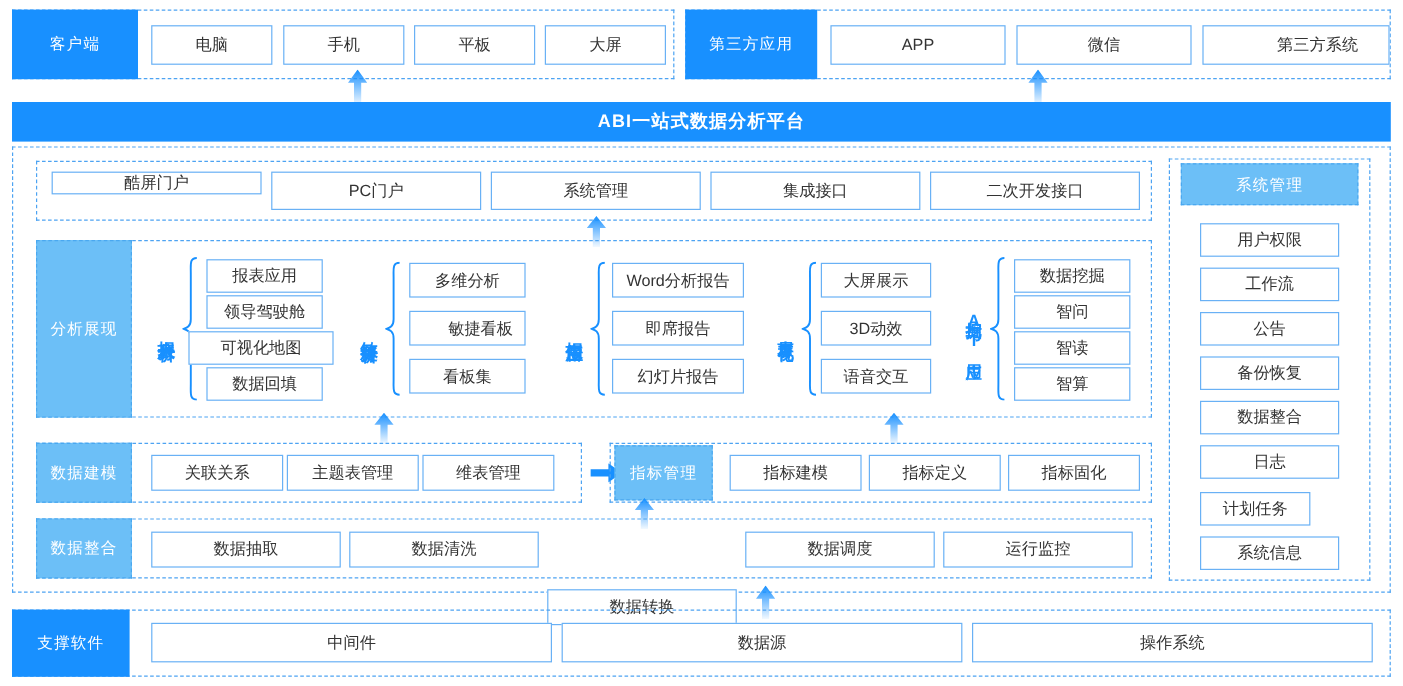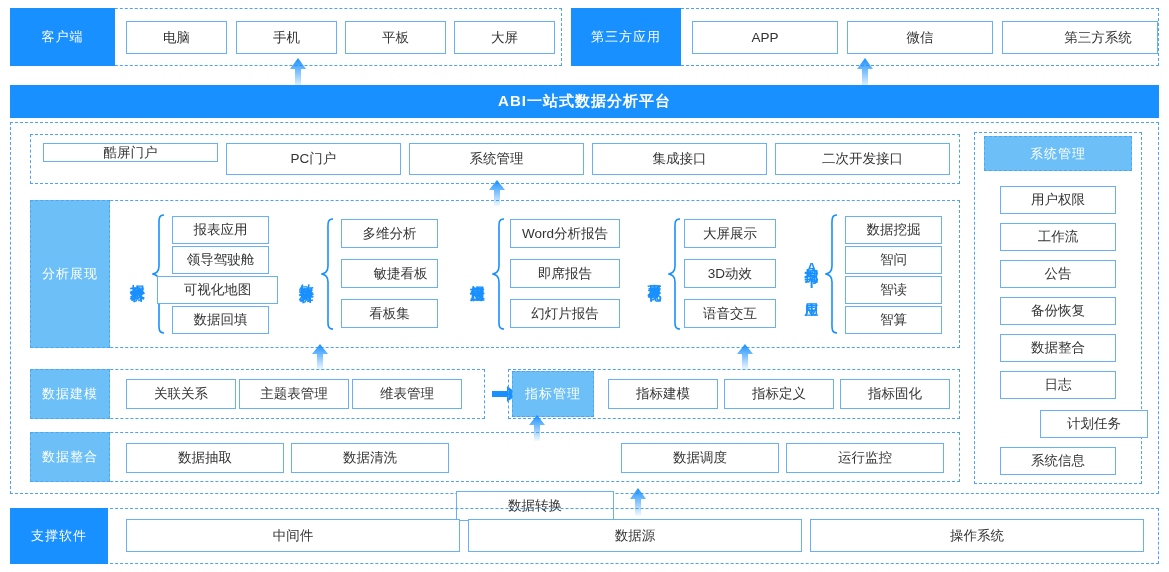--- a/index.html
+++ b/index.html
@@ -157,21 +157,21 @@
 <div class="abs wbox" style="left:786px;top:443px;width:158px;height:30px;">运行监控</div>
 
 <div class="abs dashbox" style="left:974px;top:132px;width:168px;height:352px;"></div>
 <div class="abs light-tag" style="left:984px;top:136px;width:148px;height:35px;">系统管理</div>
 <div class="abs wbox" style="left:1000px;top:186px;width:116px;height:28px;">用户权限</div>
 <div class="abs wbox" style="left:1000px;top:223px;width:116px;height:28px;">工作流</div>
 <div class="abs wbox" style="left:1000px;top:260px;width:116px;height:28px;">公告</div>
 <div class="abs wbox" style="left:1000px;top:297px;width:116px;height:28px;">备份恢复</div>
 <div class="abs wbox" style="left:1000px;top:334px;width:116px;height:28px;">数据整合</div>
 <div class="abs wbox" style="left:1000px;top:371px;width:116px;height:28px;">日志</div>
-<div class="abs wbox" style="left:1000px;top:410px;width:108px;height:28px;margin-left:40px;">计划任务</div>
+<div class="abs wbox" style="left:1000px;top:410px;width:92px;height:28px;">计划任务</div>
 <div class="abs wbox" style="left:1000px;top:447px;width:116px;height:28px;">系统信息</div>
 
 <svg class="abs uparrow" style="left:629px;top:488px;width:18px;height:28px;" viewBox="0 0 18 28">
   <path d="M9 0 L17 11 L12 11 L12 28 L6 28 L6 11 L1 11 Z" fill="url(#ag1)"></path>
 </svg>
 
 <div class="abs dashbox" style="left:10px;top:508px;width:1149px;height:56px;"></div>
 <div class="abs solid-tag" style="left:10px;top:508px;width:98px;height:56px;">支撑软件</div>
 <div class="abs wbox" style="left:126px;top:519px;width:334px;height:33px;">中间件</div>
 <div class="abs wbox" style="left:468px;top:519px;width:334px;height:33px;">数据源</div>

